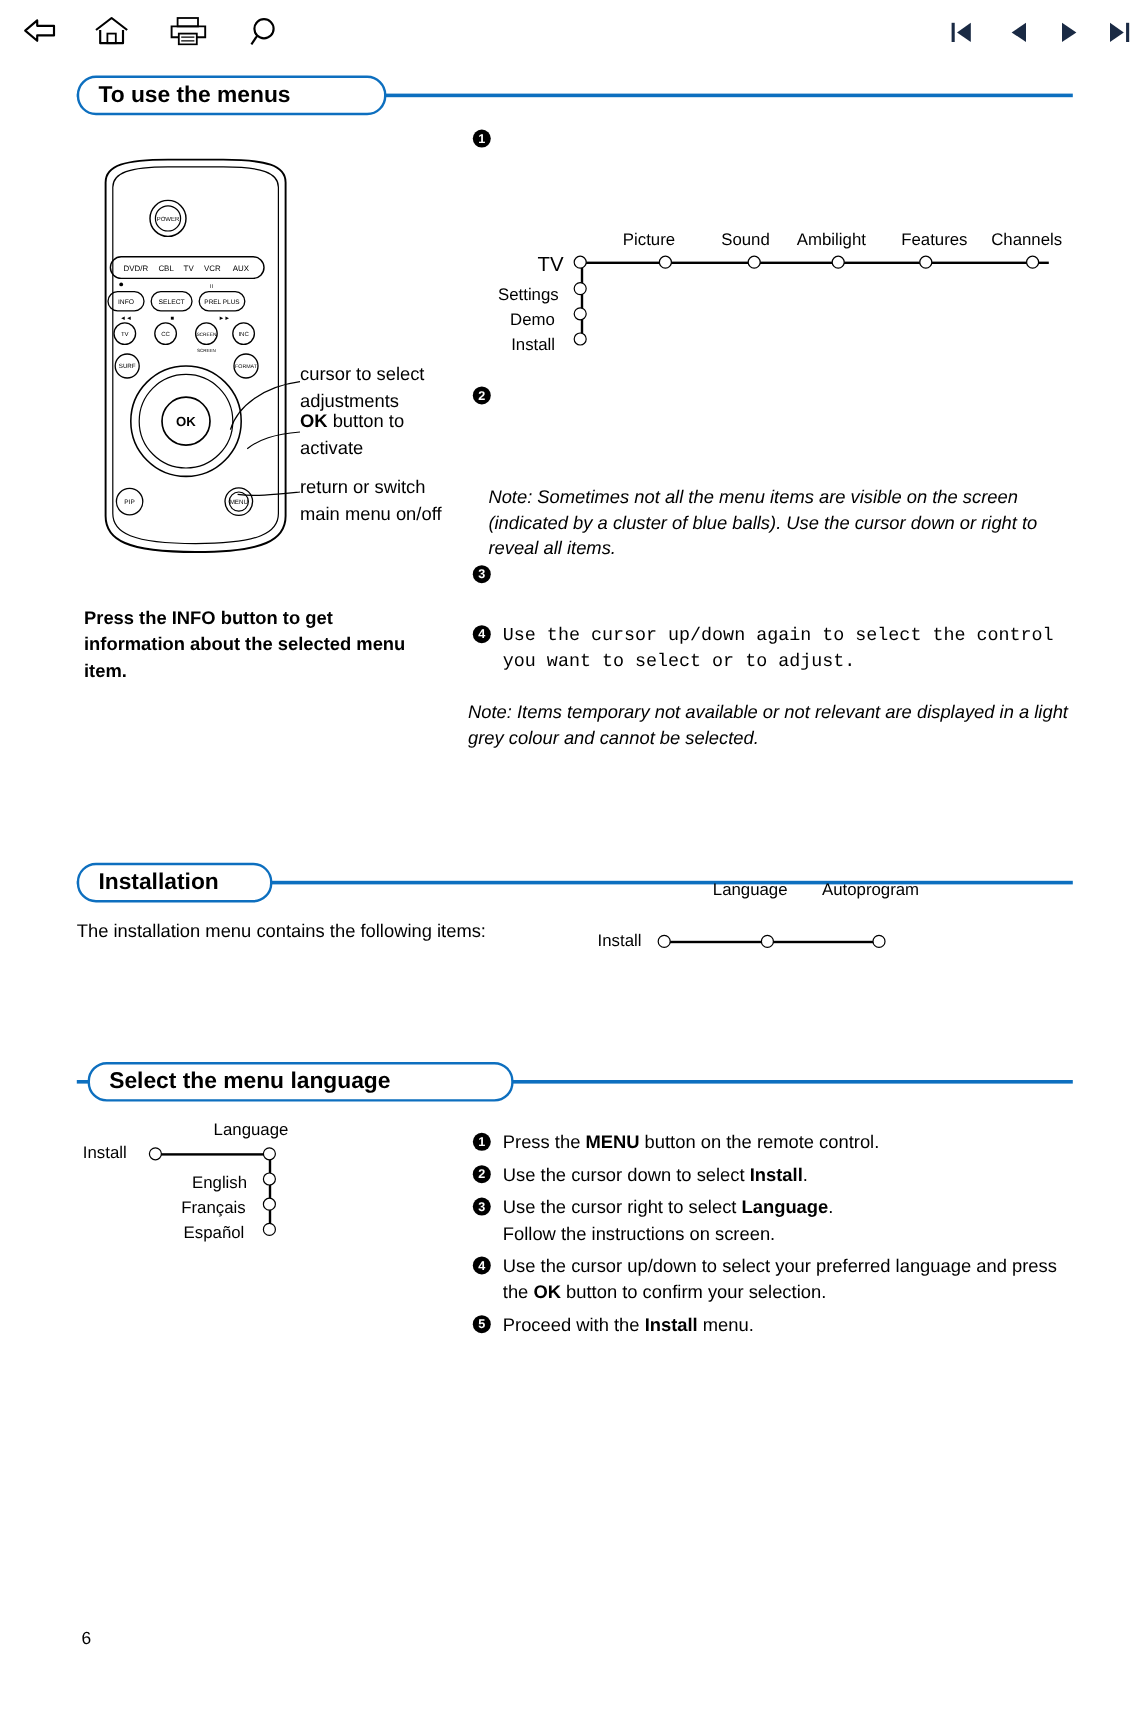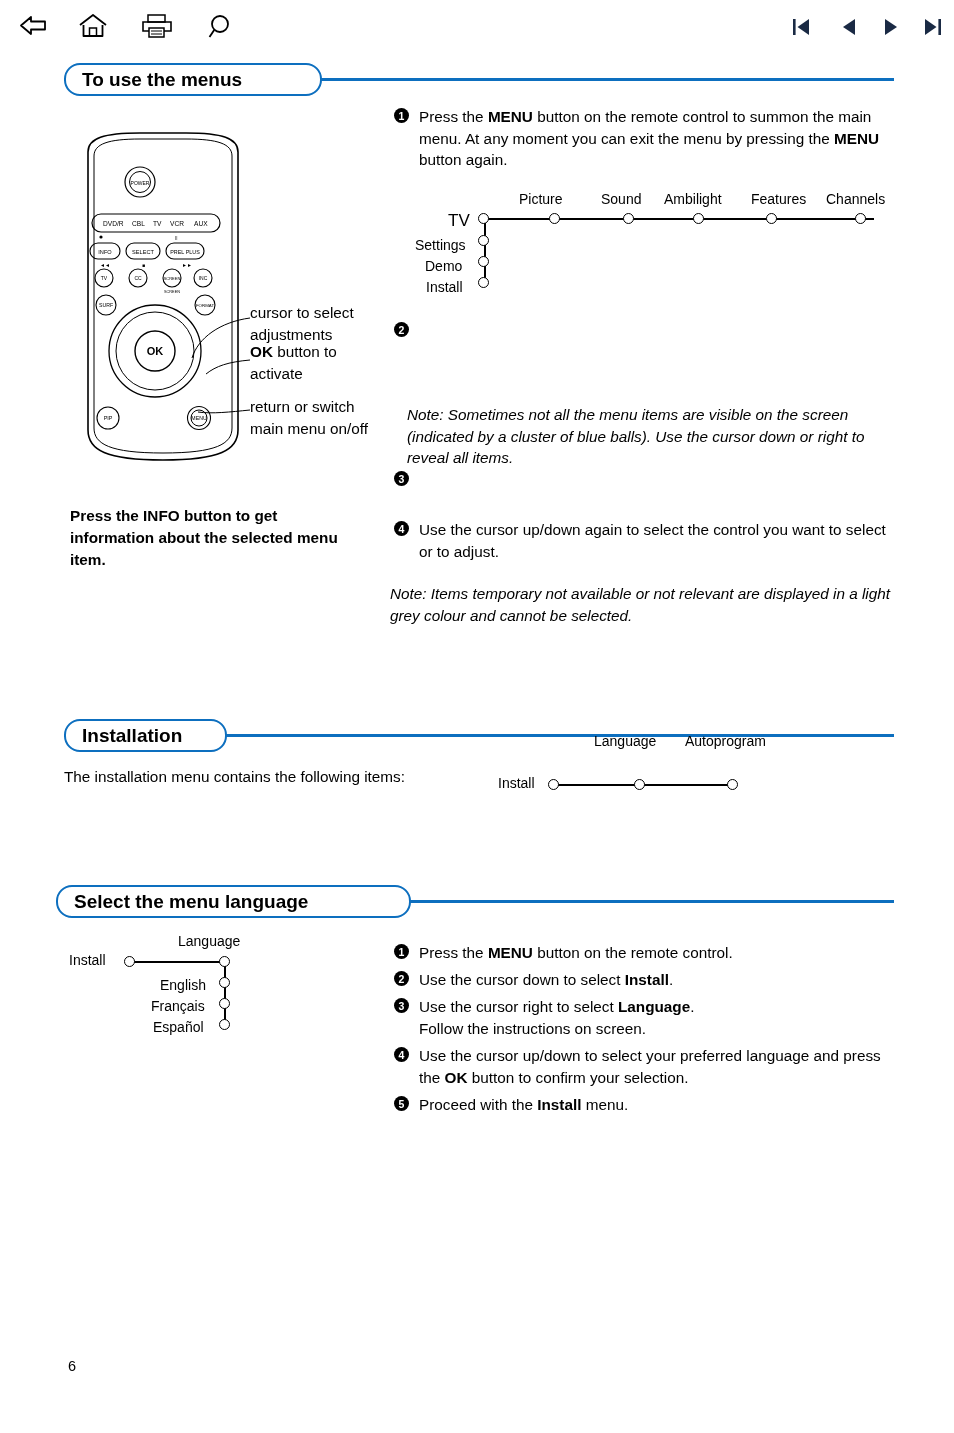--- a/index.html
+++ b/index.html
@@ -208,25 +208,20 @@
   <div class="txt body-txt" style="left:250px; top:396px; width:150px;">
     <div>return or switch</div>
     <div>main menu on/off</div>
   </div>
 
   <div class="txt b" style="left:70px; top:505px; width:290px; font-size:15.3px; line-height:22px;">
     <span>Press the INFO button to get information about the selected menu item.</span>
   </div>
 
   <div class="numbullet" style="left:394px; top:108px;">1</div>
-  <div class="txt body-txt" style="left:419px; top:106px; width:478px;">
-    Press the <b>MENU</b> button on the remote control to summon
-    the main menu. At any moment you can exit the menu by
-    pressing the <b>MENU</b> button again.
-  </div>
 
   <div>
 
     <div class="tlabel" style="left:519px; top:191px;">Picture</div>
     <div class="tlabel" style="left:601px; top:191px;">Sound</div>
     <div class="tlabel" style="left:664px; top:191px;">Ambilight</div>
     <div class="tlabel" style="left:751px; top:191px;">Features</div>
     <div class="tlabel" style="left:826px; top:191px;">Channels</div>
 
     <div class="tlabel" style="left:448px; top:211px; font-size:17px;">TV</div>
@@ -251,21 +246,21 @@
   </div>
 
   <div class="numbullet" style="left:394px; top:322px;">2</div>
   <div class="txt body-txt italic" style="left:407px; top:404px; width:478px;">
     <span>Note: Sometimes not all the menu items are visible on the screen (indicated by a cluster of blue balls). Use the cursor down or right to reveal all items.</span>
   </div>
 
   <div class="numbullet" style="left:394px; top:471px;">3</div>
 
   <div class="numbullet" style="left:394px; top:521px;">4</div>
-  <div class="txt body-txt" style="left:419px; top:519px; width:478px;">
+  <div class="txt body-txt" style="left:419px; top:519px; width:478px;font-family:Liberation Mono, monospace;">
     <span>Use the cursor up/down again to select the control you want to select or to adjust.</span>
   </div>
 
   <div class="txt body-txt italic" style="left:390px; top:583px; width:508px;">
     <span>Note: Items temporary not available or not relevant are displayed in a light grey colour and cannot be selected.</span>
   </div>
 
   <div class="sect-rule" style="left:64px; top:734px; width:830px;"></div>
   <div class="sect-pill" style="left:64px; top:719px; width:163px; height:33px; font-size:19px;">
     <span>Installation</span>
@@ -279,21 +274,21 @@
     <div class="tlabel" style="left:594px; top:733px;">Language</div>
     <div class="tlabel" style="left:685px; top:733px;">Autoprogram</div>
     <div class="tlabel" style="left:498px; top:775px;">Install</div>
     <div class="hline" style="left:553px; top:784px; width:181px;"></div>
     <div class="node" style="left:548px; top:779px;"></div>
     <div class="node" style="left:634px; top:779px;"></div>
     <div class="node" style="left:727px; top:779px;"></div>
   </div>
 
   <div class="sect-rule" style="left:64px; top:900px; width:830px;"></div>
-  <div class="sect-pill" style="left:56px; top:885px; width:355px; height:33px; font-size:19px;">
+  <div class="sect-pill" style="left:73px; top:885px; width:355px; height:33px; font-size:19px;">
     <span>Select the menu language</span>
   </div>
 
   <div>
     <div class="tlabel" style="left:178px; top:933px;">Language</div>
     <div class="tlabel" style="left:69px; top:952px;">Install</div>
     <div class="tlabel" style="left:160px; top:977px;">English</div>
     <div class="tlabel" style="left:151px; top:998px;">Français</div>
     <div class="tlabel" style="left:153px; top:1019px;">Español</div>
     <div class="hline" style="left:130px; top:961px; width:95px;"></div>

